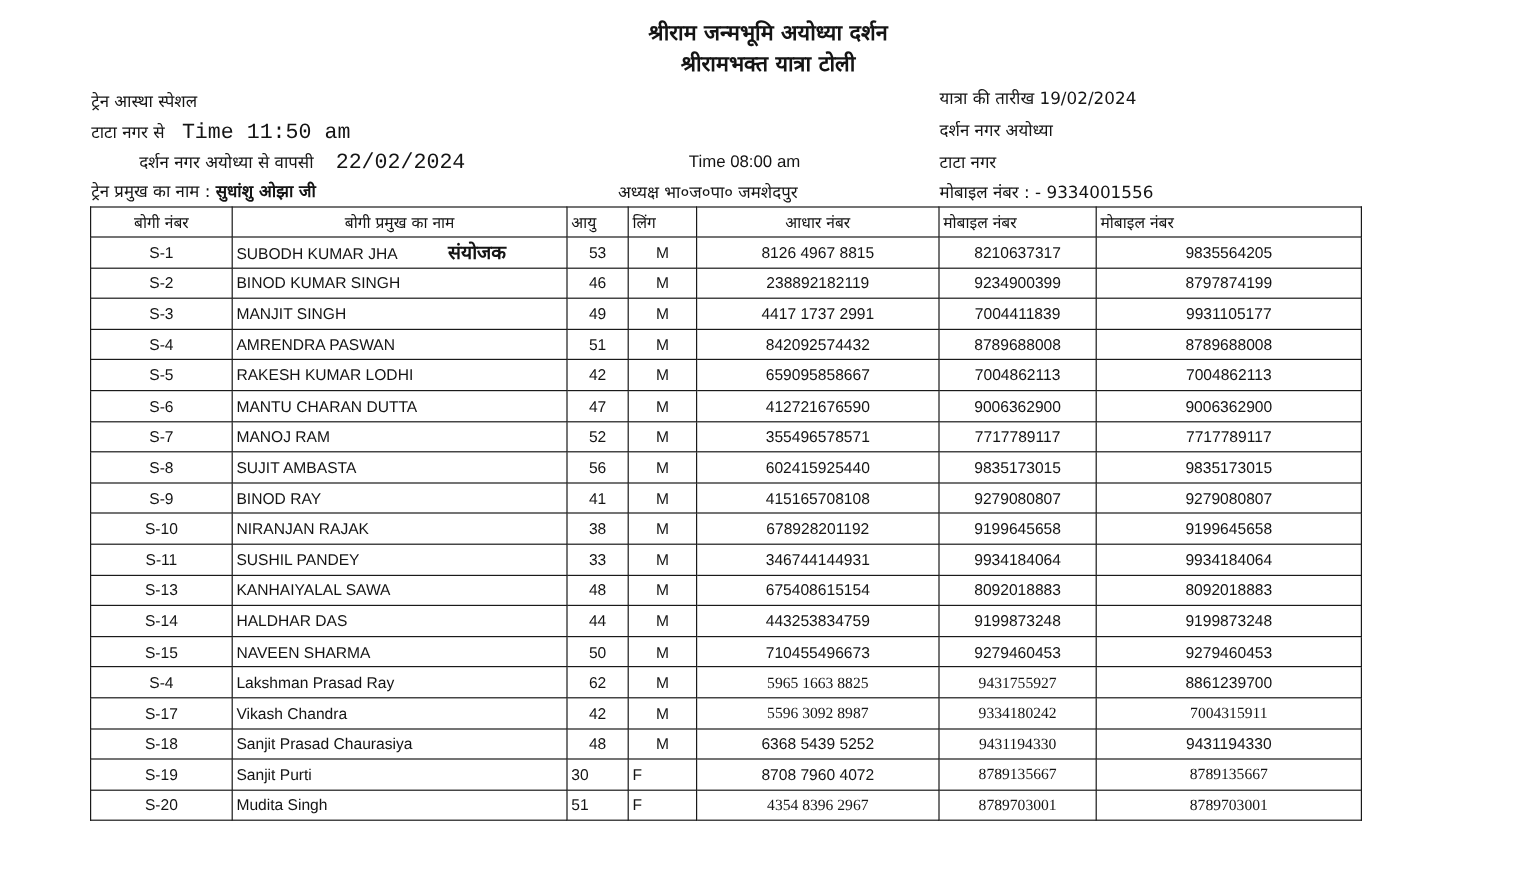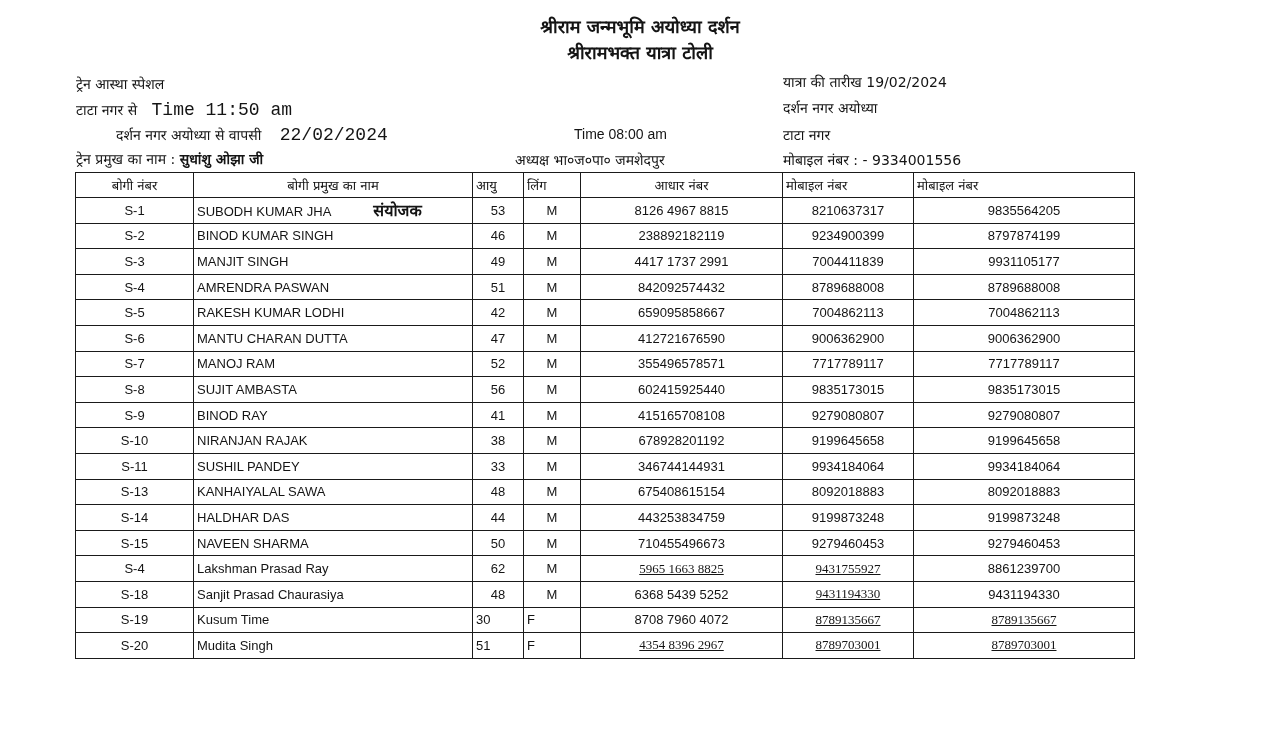--- a/index.html
+++ b/index.html
@@ -21,21 +21,21 @@
   table.roster th, table.roster td {
     border: 1.5px solid #1a1a1a; height: 24.6px; padding: 0 3px;
     white-space: nowrap; overflow: hidden;
   }
   table.roster th { font-weight: normal; font-family: "DejaVu Sans", sans-serif; font-size: 13px; height: 24px; }
   th.c-left { text-align: left; }
   td.c { text-align: center; }
   td.l { text-align: left; }
   td.r { text-align: left; }
   .tag { font-family: "DejaVu Sans", sans-serif; font-weight: bold; font-size: 16px; margin-left: 42px; }
-  .serif { font-family: "Liberation Serif", serif; text-decoration: underline; }
+  .serif { font-family: "Liberation Serif", serif; }
 </style>
 </head>
 <body>
 
 <div class="title t1">श्रीराम जन्मभूमि अयोध्या दर्शन</div>
 <div class="title t2">श्रीरामभक्त यात्रा टोली</div>
 
 <div class="info" style="left:76px; top:74px;">ट्रेन   आस्था स्पेशल</div>
 <div class="info" style="left:76px; top:100px;">
   <span>टाटा नगर से</span>
@@ -209,31 +209,40 @@
       <tr>
         <td class="c">S-4</td>
         <td class="l">Lakshman Prasad Ray</td>
         <td class="c">62</td>
         <td class="c">M</td>
         <td class="c serif">5965 1663 8825</td>
         <td class="c serif">9431755927</td>
         <td class="c">8861239700</td>
       </tr>
       <tr>
+        <td class="c">S-17</td>
+        <td class="l">Vikash Chandra</td>
+        <td class="c">42</td>
+        <td class="c">M</td>
+        <td class="c serif">5596 3092 8987</td>
+        <td class="c serif">9334180242</td>
+        <td class="c serif">7004315911</td>
+      </tr>
+      <tr>
         <td class="c">S-18</td>
         <td class="l">Sanjit Prasad Chaurasiya</td>
         <td class="c">48</td>
         <td class="c">M</td>
         <td class="c">6368 5439 5252</td>
         <td class="c serif">9431194330</td>
         <td class="c">9431194330</td>
       </tr>
       <tr>
         <td class="c">S-19</td>
-        <td class="l">Kusum Time</td>
+        <td class="l">Sanjit Purti</td>
         <td class="r">30</td>
         <td class="l">F</td>
         <td class="c">8708 7960 4072</td>
         <td class="c serif">8789135667</td>
         <td class="c serif">8789135667</td>
       </tr>
       <tr>
         <td class="c">S-20</td>
         <td class="l">Mudita Singh</td>
         <td class="r">51</td>

